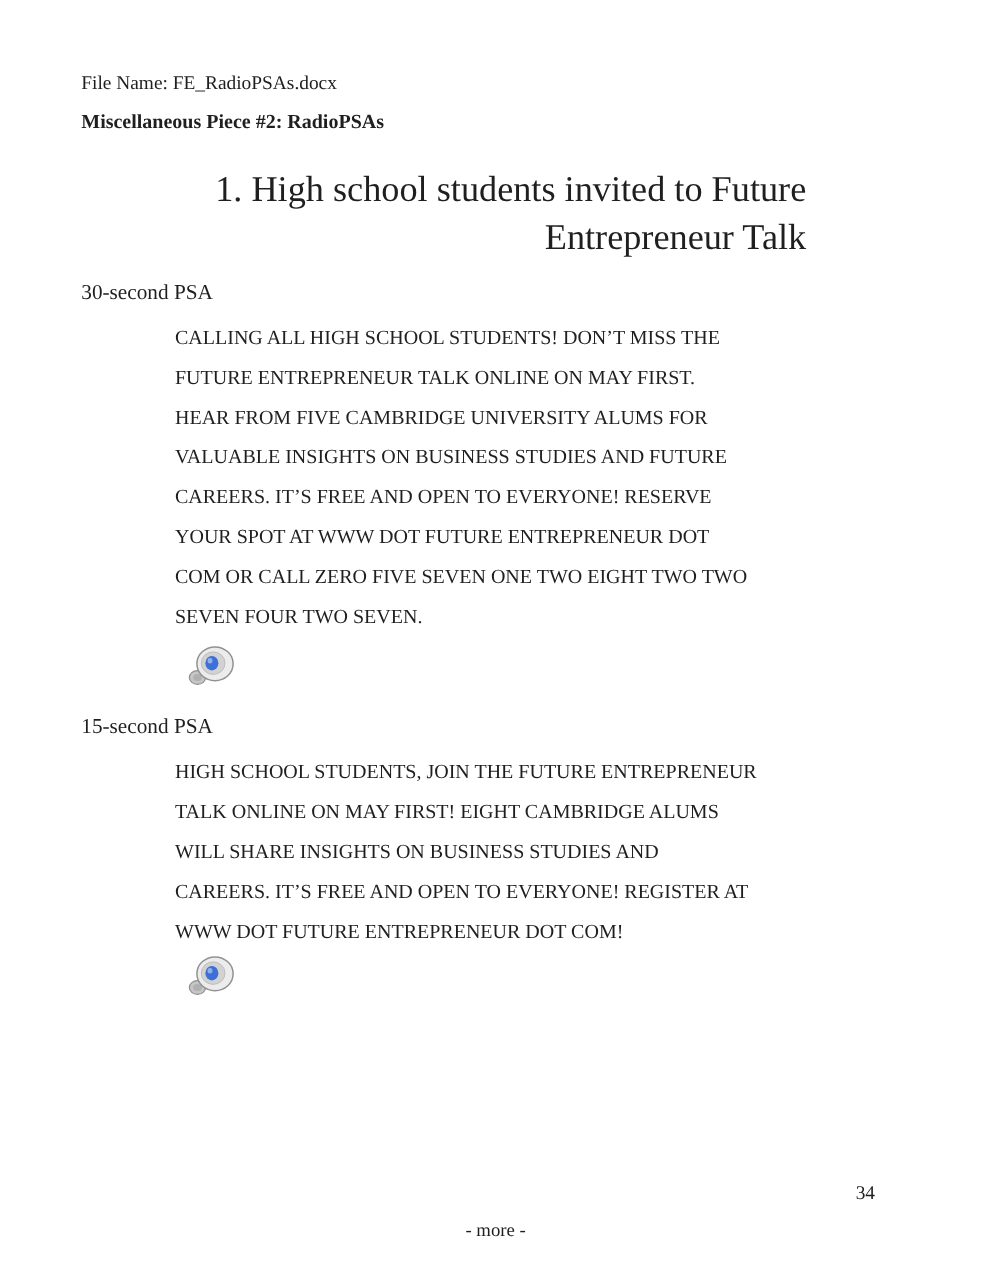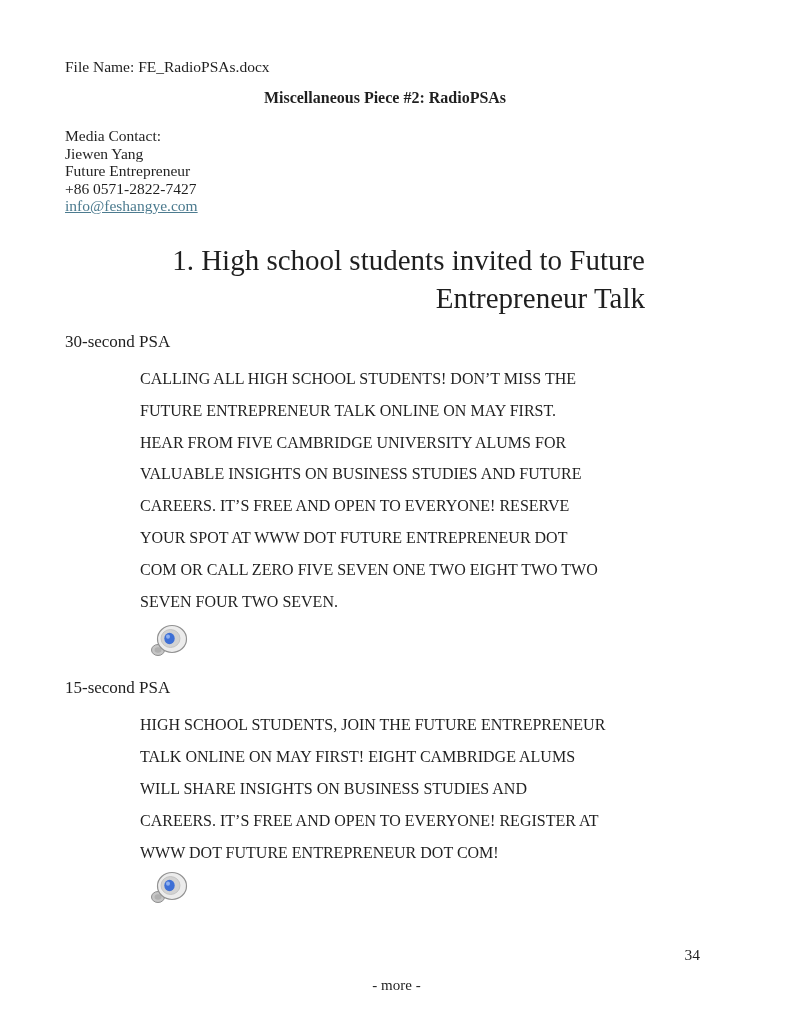--- a/index.html
+++ b/index.html
@@ -16,21 +16,20 @@
     position: relative;
   }
   .file-name {
     font-size: 15.5px;
     margin-bottom: 13px;
   }
   .doc-subtitle {
     font-size: 16px;
     font-weight: bold;
     margin-bottom: 20px;
-    text-align: center;
   }
   .contact-block {
     font-size: 15.5px;
     line-height: 17.6px;
   }
   .contact-block .email-link {
     color: #4c7b8f;
     text-decoration: underline;
     cursor: pointer;
   }
@@ -83,29 +82,20 @@
 </style>
 </head>
 <body>
 
 <div class="page">
 
   <div class="file-name">File Name: FE_RadioPSAs.docx</div>
 
   <div class="doc-subtitle">Miscellaneous Piece #2: RadioPSAs</div>
 
-  <div class="contact-block">
-    <div>Media Contact:</div>
-    <div>Jiewen Yang</div>
-    <div>Future Entrepreneur</div>
-    <div>+86 0571-2822-7427</div>
-    <div>
-      <span class="email-link">info@feshangye.com</span>
-    </div>
-  </div>
 
   <h1 class="headline">1. High school students invited to Future Entrepreneur Talk</h1>
 
   <div class="psa-label">30-second PSA</div>
 
   <div class="psa-body">
       <div class="psa-line">CALLING ALL HIGH SCHOOL STUDENTS! DON’T MISS THE</div>
       <div class="psa-line">FUTURE ENTREPRENEUR TALK ONLINE ON MAY FIRST.</div>
       <div class="psa-line">HEAR FROM FIVE CAMBRIDGE UNIVERSITY ALUMS FOR</div>
       <div class="psa-line">VALUABLE INSIGHTS ON BUSINESS STUDIES AND FUTURE</div>

